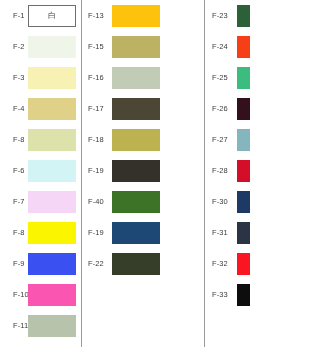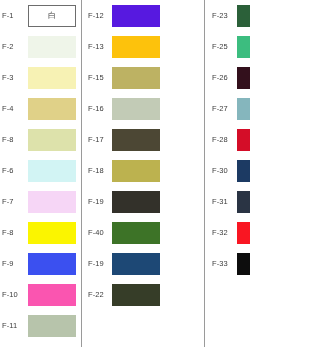--- a/index.html
+++ b/index.html
@@ -37,21 +37,21 @@
     position: relative;
     height: 31px;
     display: flex;
     align-items: center;
     box-sizing: border-box;
   }
 
   .swatch-label {
     flex: 0 0 auto;
     width: 28px;
-    padding-left: 2px;
+    padding-left: 13px;
     font-size: 7.5px;
     line-height: 1;
     color: #3b3b3b;
     letter-spacing: 0.1px;
     white-space: nowrap;
     text-align: left;
     box-sizing: border-box;
   }
   .col-1 .swatch-label { width: 30px; padding-left: 6px; }
   .col-2 .swatch-label { width: 32px; padding-left: 7px; }
@@ -123,24 +123,20 @@
         <span class="swatch-label">F-10</span>
         <span class="swatch-chip" style="background-color: rgb(250, 85, 176);"></span>
       </div>
       <div class="swatch-row">
         <span class="swatch-label">F-11</span>
         <span class="swatch-chip" style="background-color: rgb(183, 196, 171);"></span>
       </div>
     </div>
     <div class="swatch-column col-1">
       <div class="swatch-row">
-        <span class="swatch-label">F-12</span>
-        <span class="swatch-chip" style="background-color: rgb(87, 25, 224);"></span>
-      </div>
-      <div class="swatch-row">
         <span class="swatch-label">F-13</span>
         <span class="swatch-chip" style="background-color: rgb(253, 194, 12);"></span>
       </div>
       <div class="swatch-row">
         <span class="swatch-label">F-15</span>
         <span class="swatch-chip" style="background-color: rgb(189, 178, 99);"></span>
       </div>
       <div class="swatch-row">
         <span class="swatch-label">F-16</span>
         <span class="swatch-chip" style="background-color: rgb(194, 203, 182);"></span>
@@ -167,20 +163,24 @@
       </div>
       <div class="swatch-row">
         <span class="swatch-label">F-22</span>
         <span class="swatch-chip" style="background-color: rgb(54, 61, 40);"></span>
       </div>
     </div>
     <div class="swatch-column col-2">
       <div class="swatch-row">
         <span class="swatch-label">F-23</span>
         <span class="swatch-chip" style="background-color: rgb(43, 96, 57);"></span>
+      </div>
+      <div class="swatch-row">
+        <span class="swatch-label">F-24</span>
+        <span class="swatch-chip" style="background-color: rgb(246, 63, 23);"></span>
       </div>
       <div class="swatch-row">
         <span class="swatch-label">F-25</span>
         <span class="swatch-chip" style="background-color: rgb(60, 189, 127);"></span>
       </div>
       <div class="swatch-row">
         <span class="swatch-label">F-26</span>
         <span class="swatch-chip" style="background-color: rgb(51, 16, 28);"></span>
       </div>
       <div class="swatch-row">

